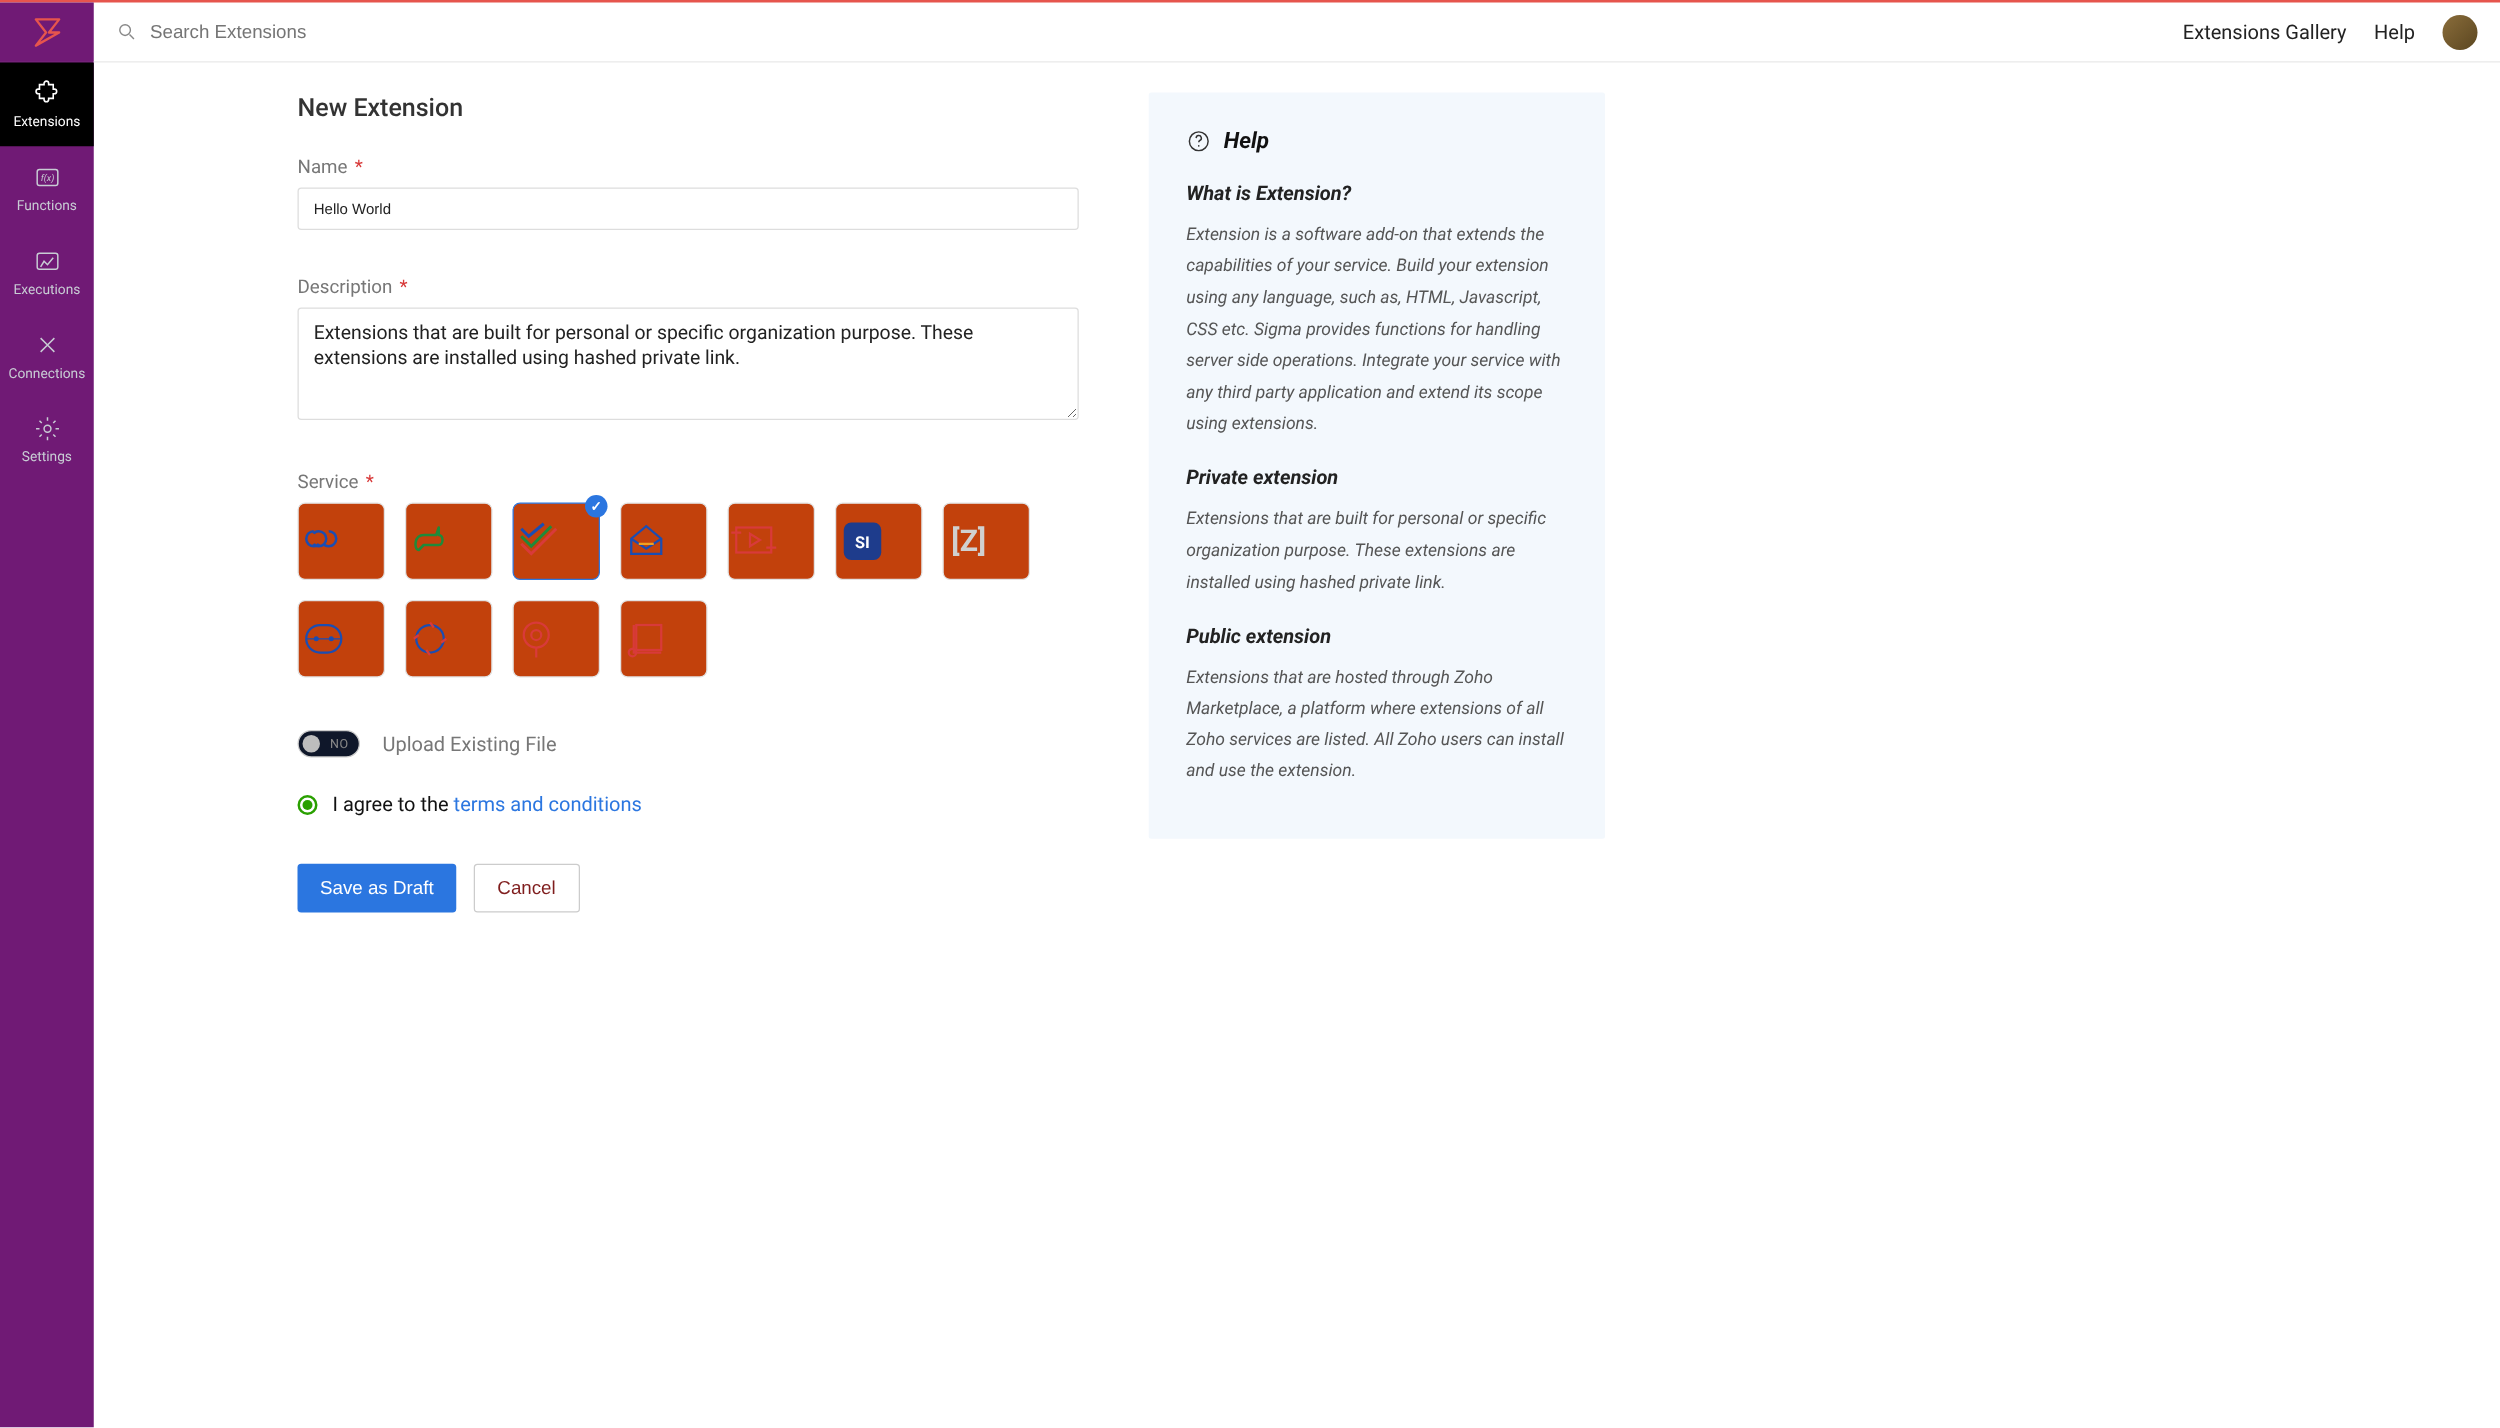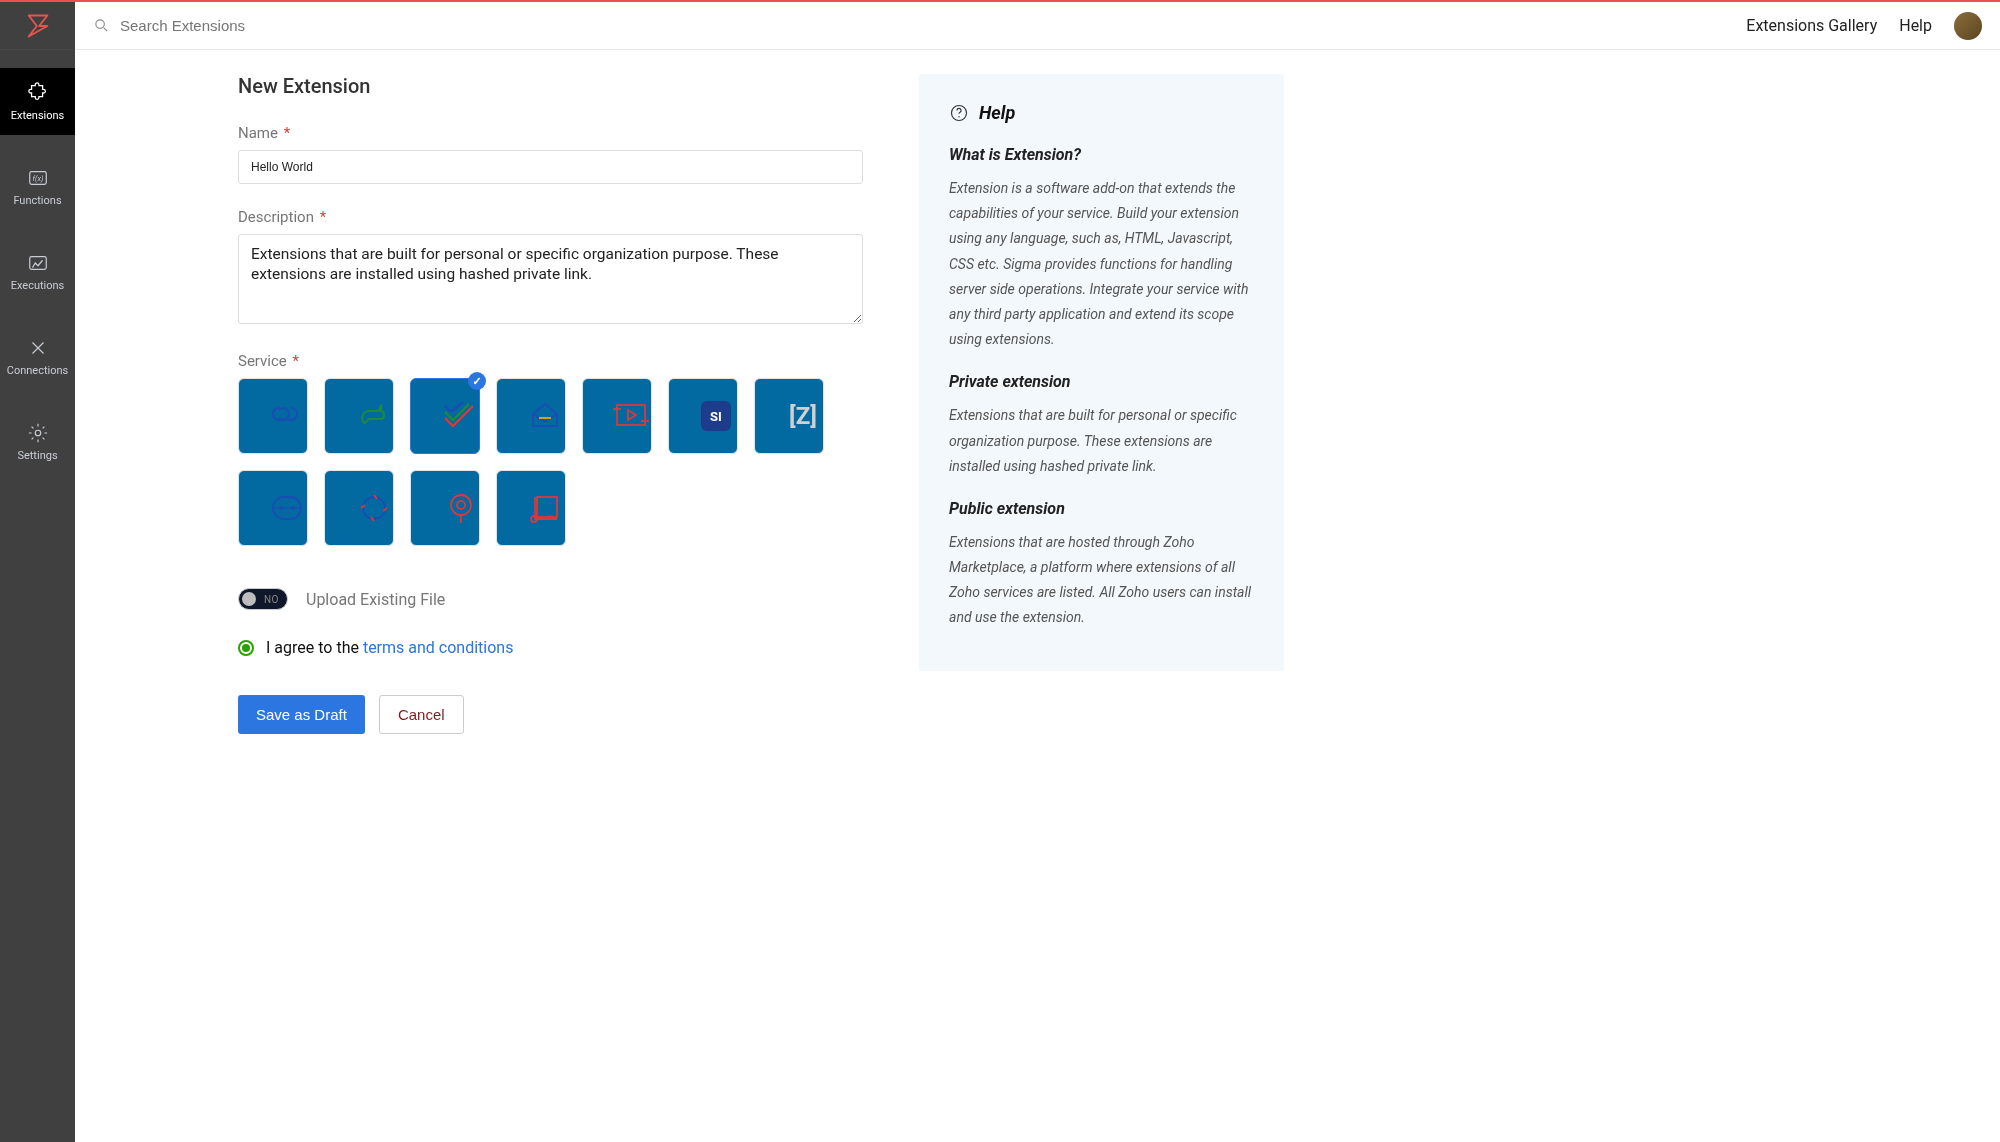--- a/index.html
+++ b/index.html
@@ -1,38 +1,38 @@
 <!DOCTYPE html>
 <html><head>
 <meta charset="utf-8">
 <style>
 * { box-sizing: border-box; margin: 0; padding: 0; }
 body { font-family: -apple-system, BlinkMacSystemFont, "Segoe UI", Roboto, sans-serif; background: #fff; color: #111; }
 .app { display: flex; width: 100%; min-height: 100vh; border-top: 2px solid #e6554d; }
-.sidebar { width: 75px; background: #404040; color: #dfe2e6; display: flex; flex-direction: column; align-items: center; padding-top: 0; flex-shrink: 0; gap: 18px; }
+.sidebar { width: 75px; background: #701a75; color: #dfe2e6; display: flex; flex-direction: column; align-items: center; padding-top: 0; flex-shrink: 0; }
 .logo-wrap { width: 75px; height: 48px; display:flex; align-items:center; justify-content:center; border-bottom: 1px solid rgba(255,255,255,0.05); }
 .side-item { width: 75px; padding: 13px 0 13px; display:flex; flex-direction:column; align-items:center; gap:4px; font-size:11px; color:#c8ccd4; cursor:pointer; }
 .side-item.active { background:#000; color:#fff; }
 .side-item .icn { width:24px; height:24px; display:flex; align-items:center; justify-content:center; }
 .main { flex:1; display:flex; flex-direction:column; }
 .topbar { height:48px; border-bottom:1px solid #e9e9e9; display:flex; align-items:center; padding:0 18px; gap:14px; }
 .search-wrap { display:flex; align-items:center; gap:10px; flex:1; }
 .search-wrap input { border:none; outline:none; font-size:15px; width:300px; color:#333; }
 .top-links { display:flex; align-items:center; gap:22px; font-size:16px; color:#222; }
 .avatar { width:28px; height:28px; border-radius:50%; background:linear-gradient(135deg,#8a6d3b,#5b4620); }
 .content { display:flex; padding: 24px 0 40px 163px; gap: 56px; align-items: flex-start; }
 .form-area { width: 625px; }
 .page-title { font-size:20px; color:#333; margin-bottom: 26px; font-weight:500; }
-.field { margin-bottom: 24px; }
+.field { margin-bottom: 36px; }
 .fld-label { font-size:15px; color:#777; margin-bottom:8px; display:block; }
 .req { color:#d83a3a; margin-left:2px; }
 .text-inp { width:100%; border:1px solid #ddd; border-radius:3px; padding:9px 12px; font-size:12px; color:#222; outline:none; }
 .text-area { width:100%; border:1px solid #ddd; border-radius:3px; padding:9px 12px; font-size:15.5px; color:#222; outline:none; height:90px; resize:both; font-family:inherit; line-height:1.3; }
 .service-grid { display:flex; flex-wrap:wrap; gap:16px; margin-top:4px; }
-.svc-tile { width:70px; height:76px; border:1px solid #e2e2e2; border-radius:6px; display:flex; align-items:center; justify-content:flex-end; cursor:pointer; position:relative; background:#0369a1; }
+.svc-tile { width:70px; height:62px; border:1px solid #e2e2e2; border-radius:6px; display:flex; align-items:center; justify-content:flex-start; cursor:pointer; position:relative; background:#c2410c; }
 .svc-tile.selected { border:1.5px solid #2b76e0; }
 .svc-tile .check { position:absolute; top:-7px; right:-7px; width:18px; height:18px; background:#2b76e0; border-radius:50%; display:flex; align-items:center; justify-content:center; }
 .svc-tile .check::after { content:"✓"; color:#fff; font-size:11px; font-weight:bold; }
 .toggle-row { display:flex; align-items:center; gap:18px; margin-top: 42px; }
 .toggle { width:50px; height:22px; border-radius:11px; border:1px solid #ccc; background:#0f172a; position:relative; cursor:pointer; display:flex; align-items:center; }
 .toggle .knob { width:14px; height:14px; border-radius:50%; background:#bdbdbd; margin-left:3px; }
 .toggle .lbl { font-size:10px; color:#888; position:absolute; right:8px; letter-spacing:0.5px; }
 .toggle-text { font-size:16px; color:#777; }
 .consent-row { display:flex; align-items:center; gap:12px; margin-top: 28px; font-size:16px; }
 .radio-on { width:16px; height:16px; border-radius:50%; border:2px solid #2aa000; display:flex; align-items:center; justify-content:center; }

